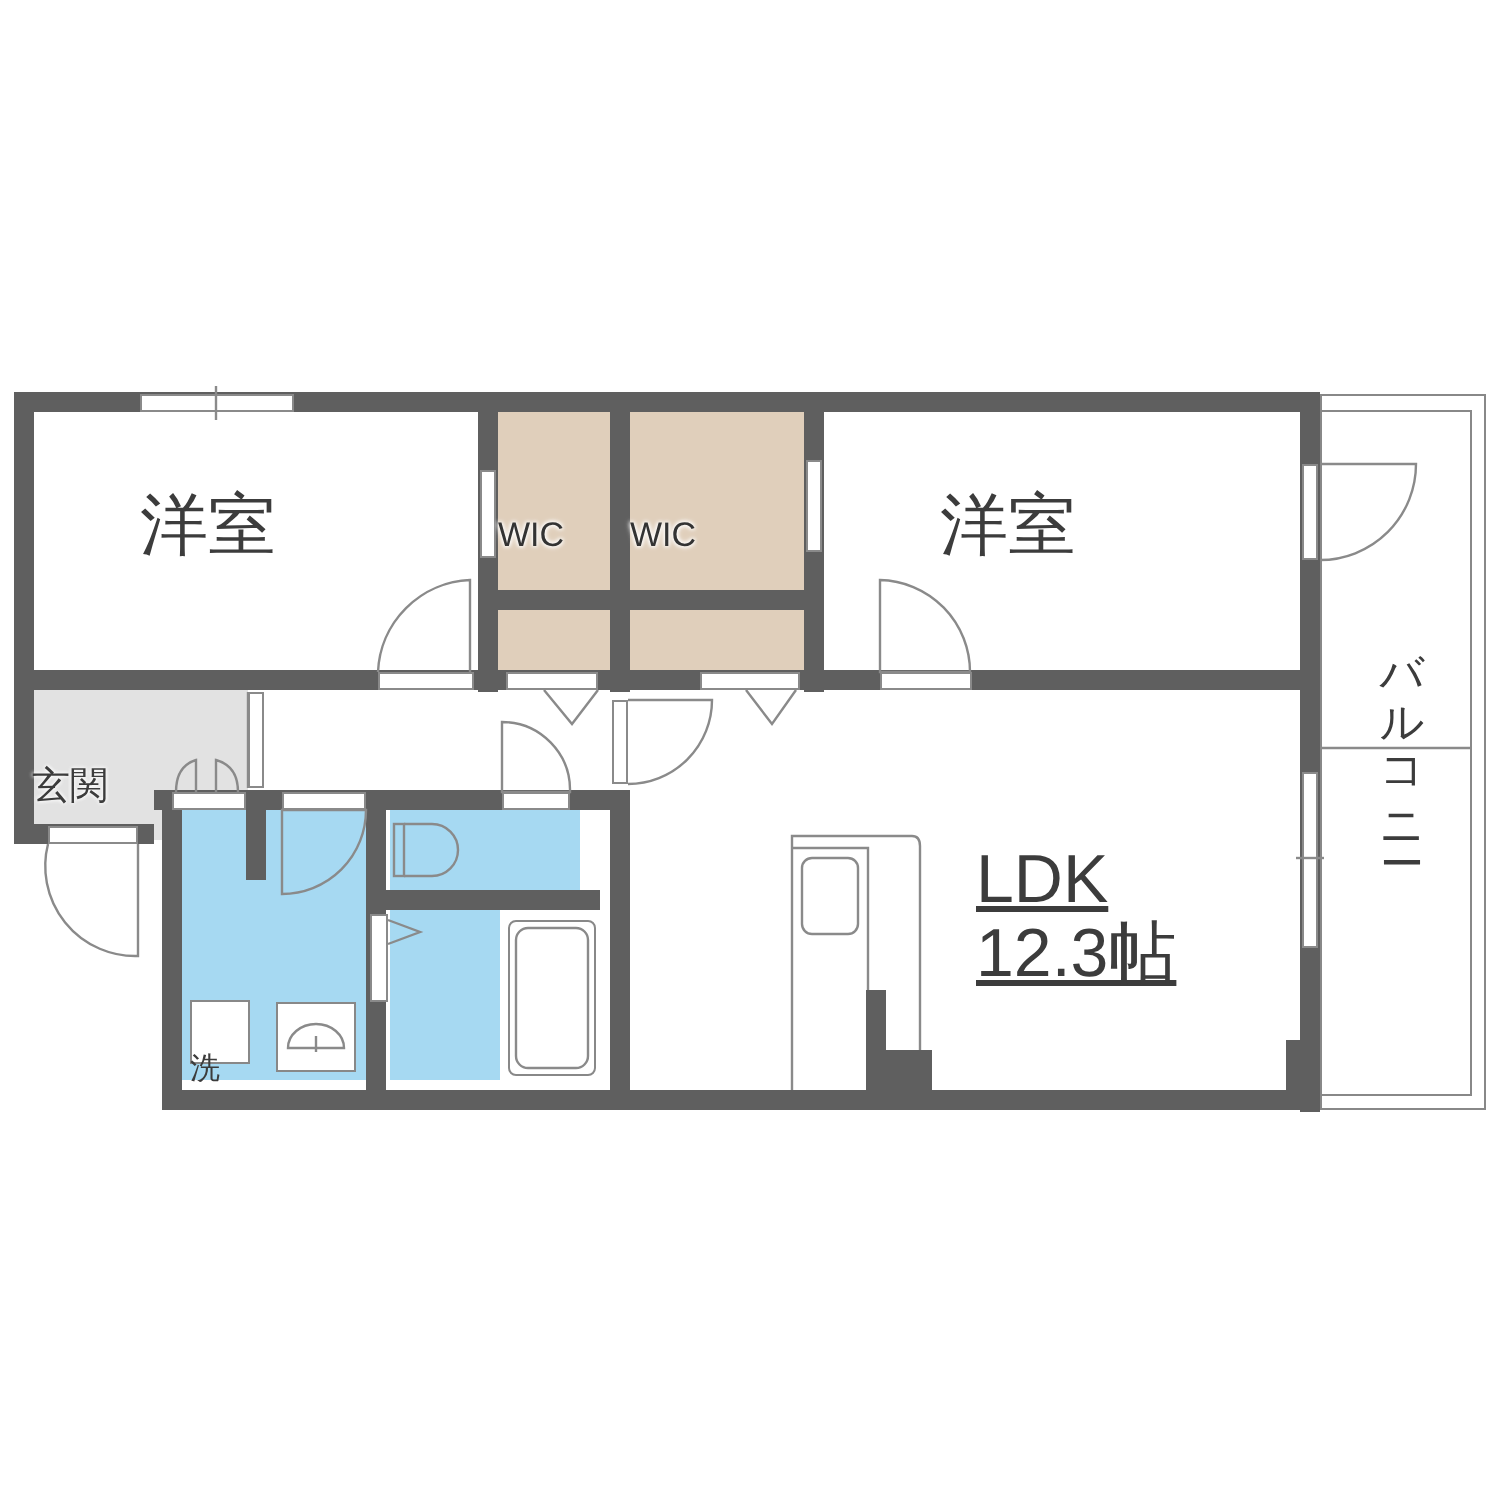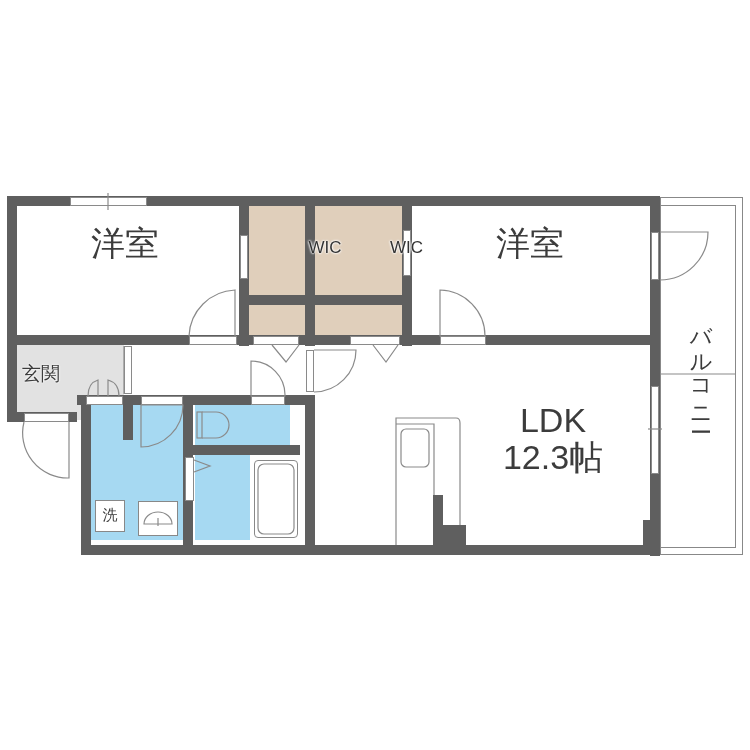--- a/index.html
+++ b/index.html
@@ -5,23 +5,23 @@
   html, body { margin:0; padding:0; background:#ffffff; }
   body { width:750px; height:750px; position:relative; overflow:hidden; font-family:"Liberation Sans", "DejaVu Sans", sans-serif; }
   .plan { position:absolute; left:0; top:0; width:750px; height:750px; }
   .wall { position:absolute; background:#5f5f5f; }
   .room { position:absolute; }
   .fill-white { background:#ffffff; }
   .fill-wic { background:#e0cfbb; }
   .fill-gray { background:#e2e2e2; }
   .fill-blue { background:#a6d9f2; }
   .win { position:absolute; background:#ffffff; border:1px solid #8a8a8a; box-sizing:border-box; }
-  .label { position:absolute; color:#3c3c3c; text-align:center; line-height:1.1; white-space:nowrap; }
+  .label { position:absolute; color:#3c3c3c; text-align:left; line-height:1.1; white-space:nowrap;margin-top:20px; }
   .lbl-big { font-size:34px; }
-  .lbl-wic { font-size:17px; color:#333; text-shadow:0 0 2px #fff, 0 0 2px #fff, 0 0 3px #fff;padding-left:48px; }
+  .lbl-wic { font-size:17px; color:#333; text-shadow:0 0 2px #fff, 0 0 2px #fff, 0 0 3px #fff; }
   .lbl-gen { font-size:19px; text-shadow:0 0 2px #fff, 0 0 2px #fff; }
   .lbl-sen { font-size:15px; }
   .vert { writing-mode:vertical-rl; text-orientation:upright; font-size:22px; letter-spacing:2px; color:#3c3c3c; position:absolute; }
   svg.overlay { position:absolute; left:0; top:0; }
   .box-fix { position:absolute; background:#fff; border:1px solid #888; box-sizing:border-box; }
 </style>
 </head>
 <body>
 
 <div class="plan">
@@ -133,20 +133,20 @@
 
   <div class="label lbl-big" style="left:70px;top:225px;width:110px;">
     <div>洋室</div>
   </div>
   <div class="label lbl-wic" style="left:249px;top:239px;width:56px;">WIC</div>
   <div class="label lbl-wic" style="left:315px;top:239px;width:87px;">WIC</div>
   <div class="label lbl-big" style="left:470px;top:225px;width:120px;">
     <div>洋室</div>
   </div>
   <div class="label lbl-gen" style="left:16px;top:364px;width:50px;">玄関</div>
-  <div class="label lbl-big" style="left:488px;top:402px;width:130px;">
+  <div class="label lbl-big" style="left:488px;top:402px;width:130px;text-decoration:underline;">
     <div>LDK</div>
     <div>12.3帖</div>
   </div>
   <div class="vert" style="left:686px;top:312px;">バルコニー</div>
   <div class="label lbl-sen" style="left:95px;top:507px;width:30px;">洗</div>
 
 </div>
 
 </body></html>

